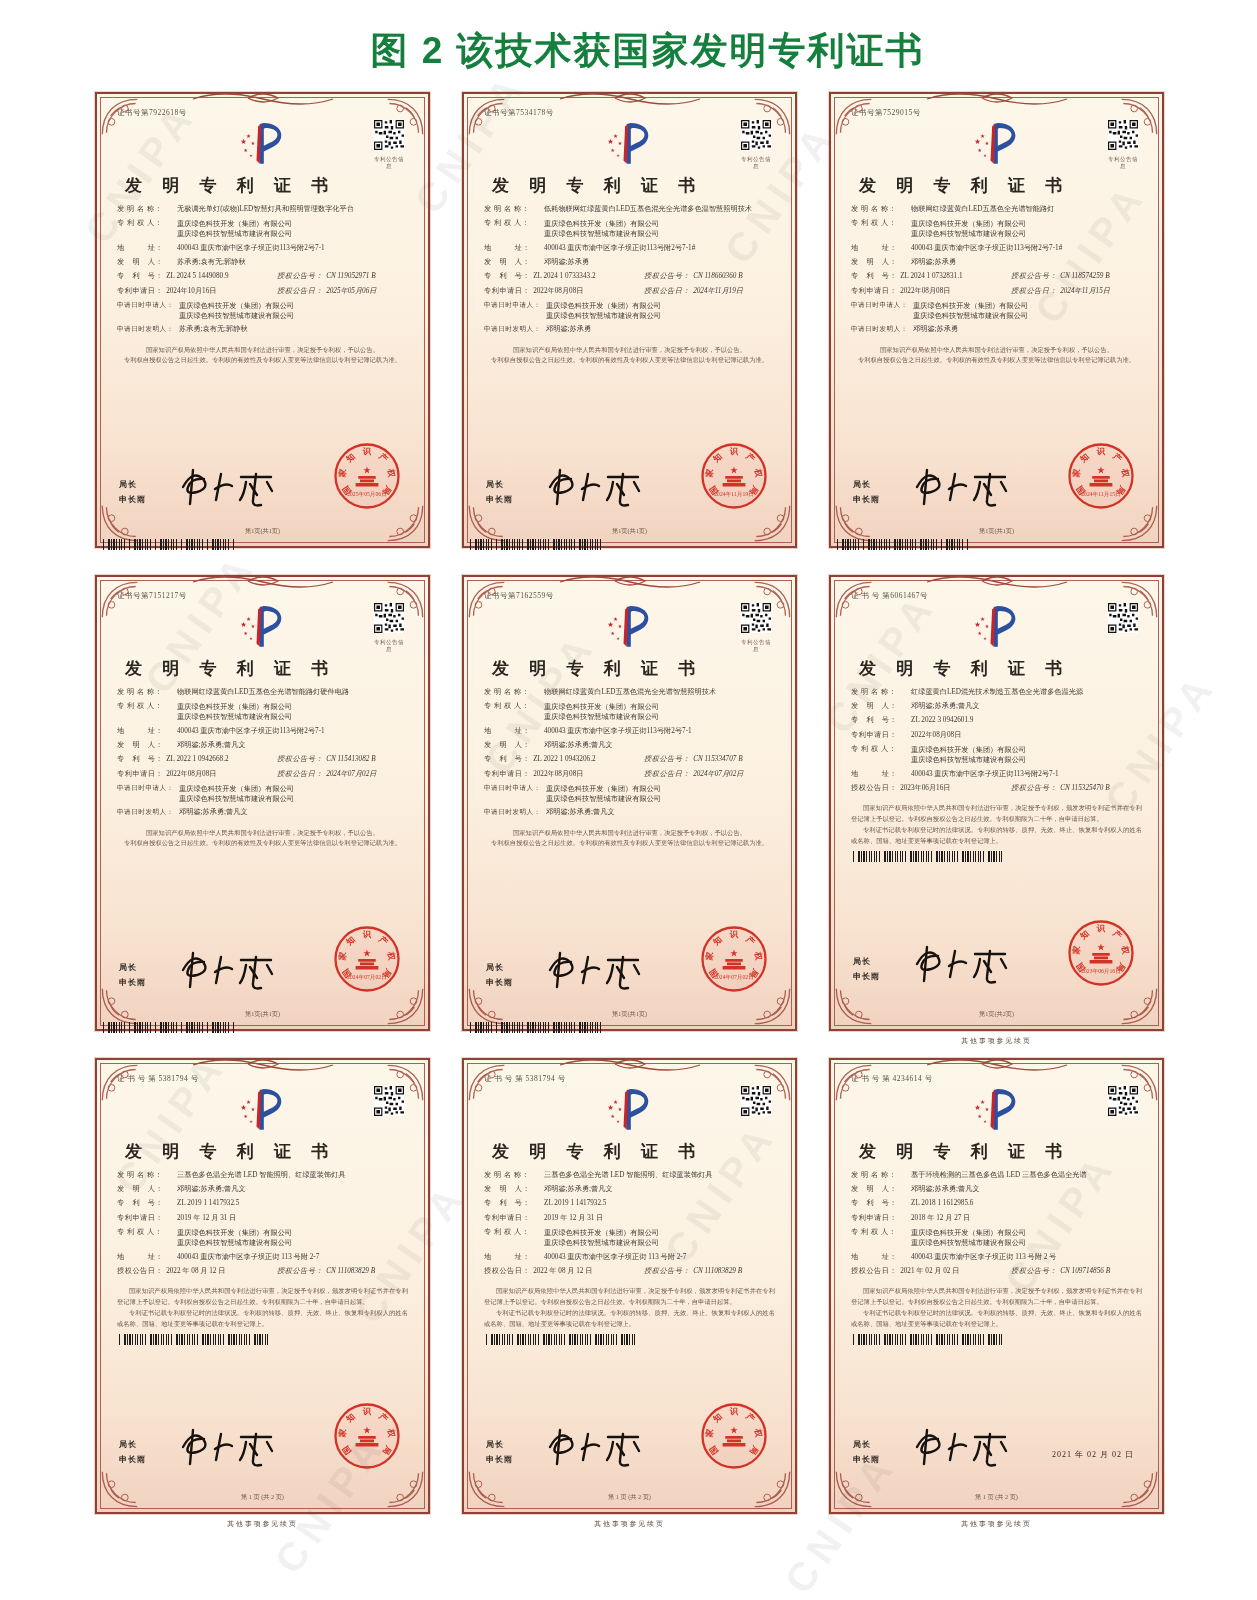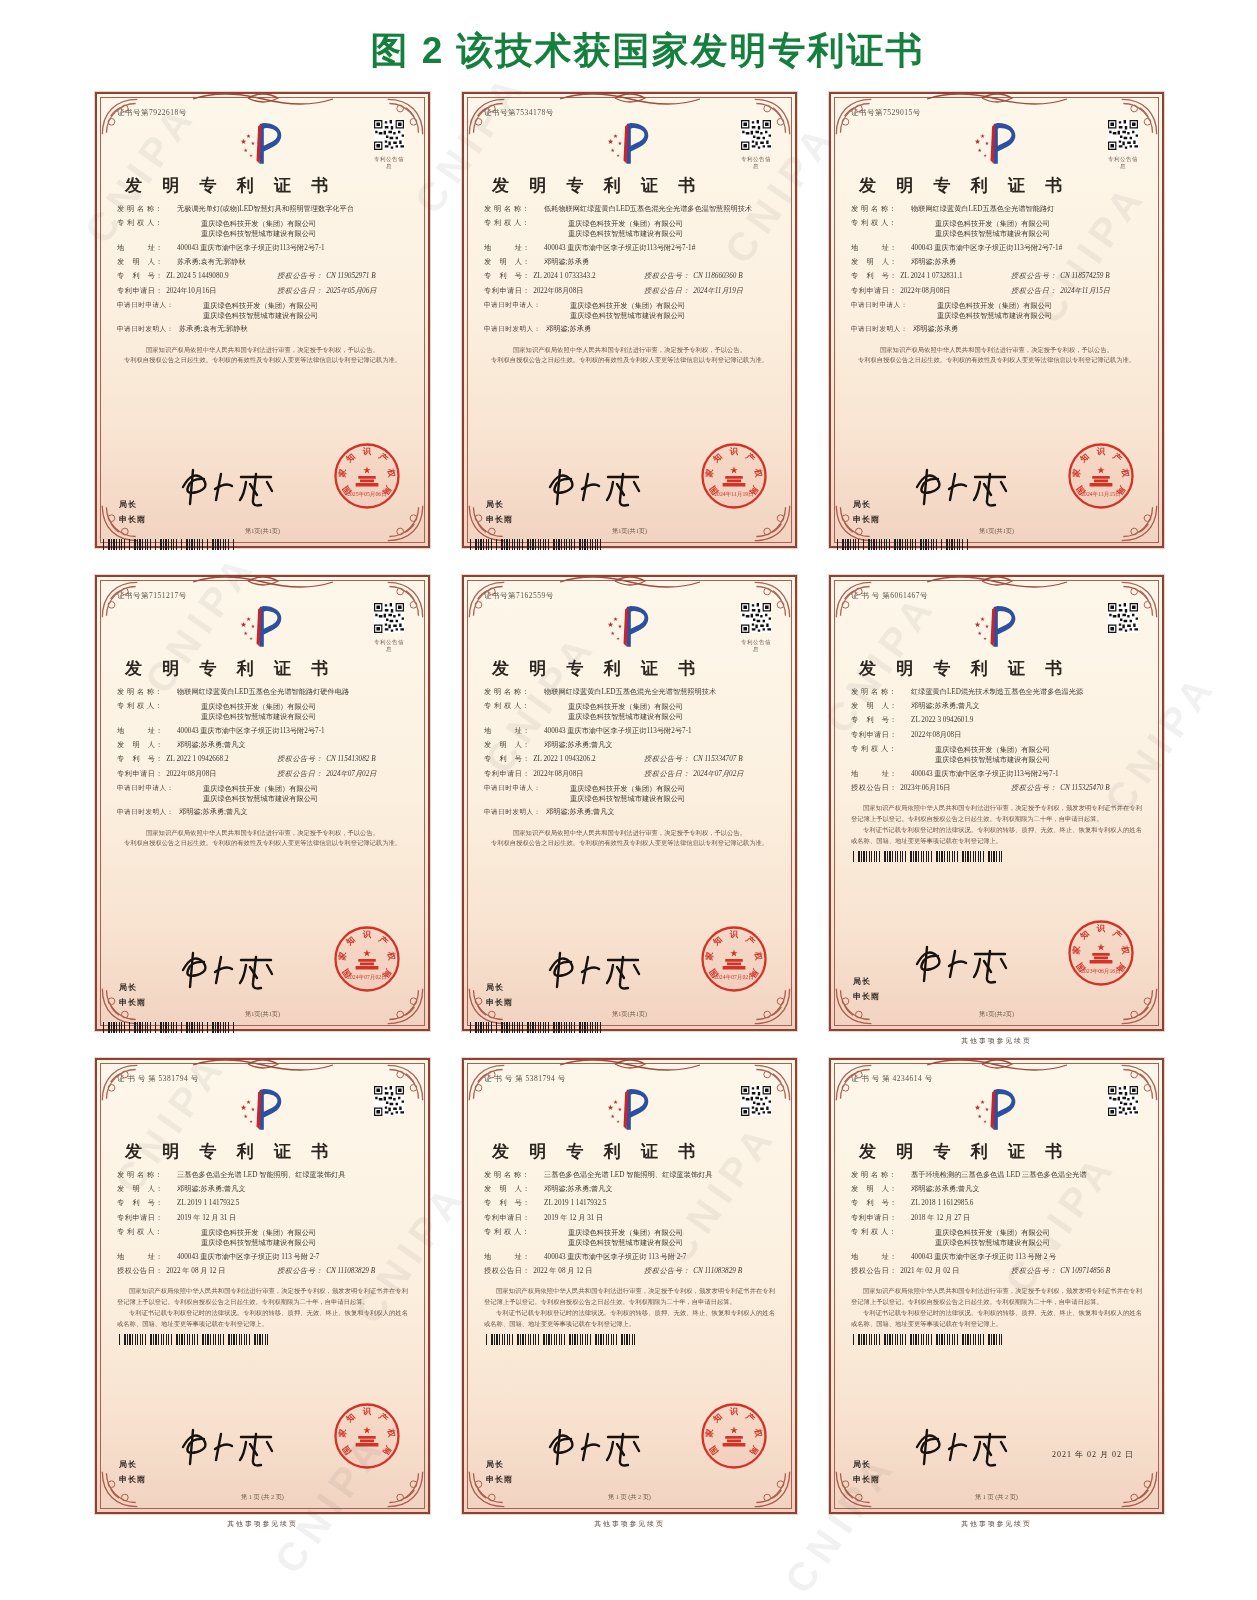--- a/index.html
+++ b/index.html
@@ -30,34 +30,34 @@
   .qr-wrap { position:absolute; right:2px; top:0; width:34px; text-align:center;}
   .qr { width:30px; height:30px; }
   .qr-cap { font-size:5.5px; color:#6b554a; margin-top:2px; letter-spacing:.5px;}
   .cert-title { font-size:17px; font-weight:bold; color:#2b2520;
     letter-spacing:8px; margin:2px 0 8px 0; text-indent:8px;}
   .fields { font-size:7.2px; color:#3d362f; }
   .frow { display:flex; margin-bottom:4.5px; line-height:1.35; }
   .flabel { flex:0 0 60px; color:#4a423a; letter-spacing:.5px; }
   .flabel.sm { font-size:6.6px; flex:0 0 62px; }
   .fval { flex:1; }
-  .fval.lines div { line-height:1.4;margin-left:24px; }
+  .fval.lines div { line-height:1.4; }
   .two { display:flex; }
   .two .col { display:flex; flex:0 0 55%; }
   .two .col + .col { flex:1;font-style:italic; }
   .two .col .flabel { flex:0 0 auto; margin-right:3px; }
   .legal { font-size:6.3px; color:#6b554a; text-align:center; line-height:1.7;
     margin-top:5px; padding:0 6px; }
   .legal-b { font-size:6.3px; color:#6b554a; text-align:justify; line-height:1.75;
     margin-top:4px; }
   .legal-b div { text-indent:12px; }
   .sigrow { position:relative; margin-top:auto; height:66px; }
   .sigrow-b { height:72px; }
   .dir { position:absolute; left:2px; top:18px; font-size:8px; color:#2e2822; line-height:1.9;
-    font-weight:bold; letter-spacing:1px;margin-top:20px;}
+    font-weight:bold; letter-spacing:1px;}
   .signature { position:absolute; left:58px; top:6px; width:120px; height:44px; }
   .signature path { stroke:#17120e; stroke-width:2.4; fill:none; stroke-linecap:round; }
   .seal { position:absolute; right:6px; top:-18px; width:70px; height:70px; }
   .seal text { fill:#d23326; font-size:9.5px; font-weight:bold; }
   .seal .seal-date { font-size:6.5px; font-weight:normal; }
   .side-date { position:absolute; right:8px; top:30px; font-size:8px; color:#2e2822; letter-spacing:1px;}
   .pageno { text-align:center; font-size:6.2px; color:#6b5a4a; margin-top:2px; }
   .barcode { background:repeating-linear-gradient(90deg,#1c1c1c 0px,#1c1c1c 1.4px,
       transparent 1.4px,transparent 2.7px,#1c1c1c 2.7px,#1c1c1c 3.4px,transparent 3.4px,transparent 5.2px);}
   .bc-a { position:absolute; left:2px; bottom:-8px; width:135px; height:11px; }

